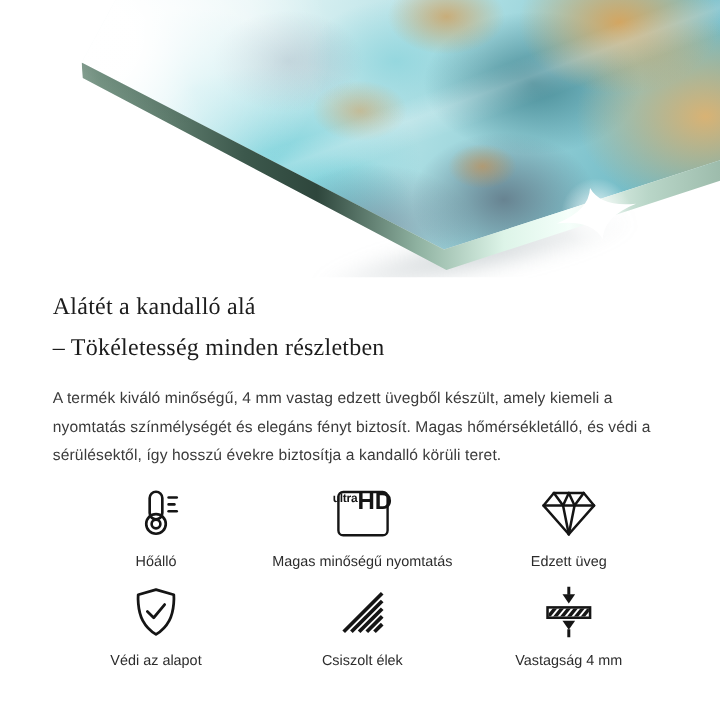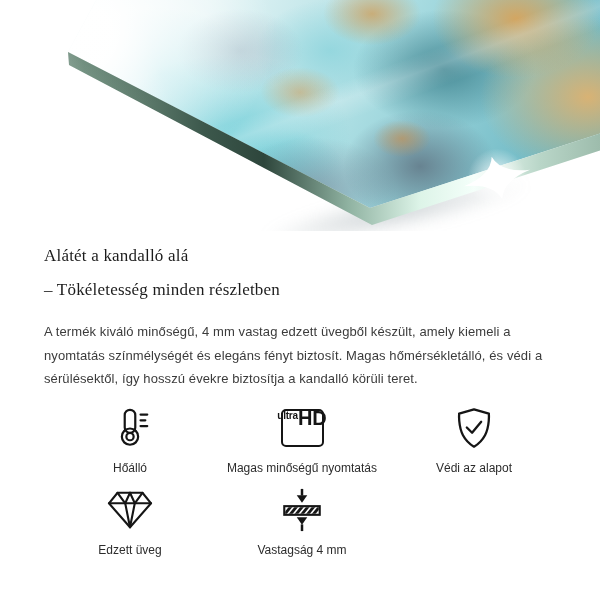--- a/index.html
+++ b/index.html
@@ -58,21 +58,21 @@
 
   .sparkle{position:absolute;left:461px;top:142px;width:72px;height:72px;
     background:radial-gradient(circle, rgba(255,255,255,0.95) 0%, rgba(255,255,255,0.55) 22%, rgba(255,255,255,0) 58%);
   }
   .sparkle svg{position:absolute;inset:0;transform:rotate(-14deg);}
 
   
   .content{padding:8px 40px 0 44px;}
   .title{
     font-family:"Liberation Serif", serif;
-    font-size:17px;line-height:34px;color:#1c1c1c;
+    font-size:20px;line-height:34px;color:#1c1c1c;
     font-weight:400;letter-spacing:0.2px;
   }
   .desc{
     margin-top:13px;max-width:535px;
     font-size:13px;line-height:23.5px;color:#3b3b3b;letter-spacing:0.1px;
   }
 
   
   .features{
     margin-top:13px;
@@ -135,42 +135,54 @@
         <div class="uhd-box">
           <span class="uhd-top">ultra</span>
           <span class="uhd-bottom">HD</span>
         </div>
       </div>
       <div class="flabel">Magas minőségű nyomtatás</div>
     </div>
 
     <div class="feature">
       <div class="icon-box">
-        <svg viewBox="0 0 48 48" width="46" height="46" fill="none" stroke="#151515" stroke-width="2.4" stroke-linecap="round" stroke-linejoin="round">
-          <path d="M24 4.5 L39.5 9 C39.5 9 40.5 22 35.5 31.5 C31.5 39 24 43.5 24 43.5 C24 43.5 16.5 39 12.5 31.5 C7.5 22 8.5 9 8.5 9 Z"></path>
-          <polyline points="16.5,23.5 22,29 31.5,17.5"></polyline>
-        </svg>
-      </div>
-      <div class="flabel">Védi az alapot</div>
-    </div>
-
-    <div class="feature">
-      <div class="icon-box">
         <svg viewBox="0 0 52 46" width="50" height="44" fill="none" stroke="#151515" stroke-width="2.2" stroke-linecap="round" stroke-linejoin="round">
           <path d="M13 5 L39 5 L48 16 L26 41 L4 16 Z"></path>
           <path d="M4 16 L48 16"></path>
           <path d="M13 5 L21 16 L26 41"></path>
           <path d="M39 5 L31 16 L26 41"></path>
           <path d="M26 5 L21 16"></path>
           <path d="M26 5 L31 16"></path>
         </svg>
       </div>
       <div class="flabel">Edzett üveg</div>
     </div>
 
+    <div class="feature">
+      <div class="icon-box">
+        <svg viewBox="0 0 48 48" width="46" height="46" fill="none" stroke="#151515" stroke-width="2.4" stroke-linecap="round" stroke-linejoin="round">
+          <path d="M24 4.5 L39.5 9 C39.5 9 40.5 22 35.5 31.5 C31.5 39 24 43.5 24 43.5 C24 43.5 16.5 39 12.5 31.5 C7.5 22 8.5 9 8.5 9 Z"></path>
+          <polyline points="16.5,23.5 22,29 31.5,17.5"></polyline>
+        </svg>
+      </div>
+      <div class="flabel">Védi az alapot</div>
+    </div>
+
+    <div class="feature">
+      <div class="icon-box">
+        <svg viewBox="0 0 48 48" width="44" height="44" fill="none" stroke="#151515" stroke-width="3.4" stroke-linecap="butt">
+          <path d="M7 42 L42 7"></path>
+          <path d="M14 42 L42 14"></path>
+          <path d="M21 42 L42 21"></path>
+          <path d="M28 42 L42 28"></path>
+          <path d="M35 42 L42 35"></path>
+        </svg>
+      </div>
+      <div class="flabel">Csiszolt élek</div>
+    </div>
 
     <div class="feature">
       <div class="icon-box">
         <svg viewBox="0 0 48 48" width="46" height="46">
           <defs>
             <clipPath id="barclip">
                 <rect x="6.5" y="21" width="35" height="7"></rect>
               </clipPath>
           </defs>
           <rect x="5.5" y="20" width="37" height="9" fill="none" stroke="#151515" stroke-width="2.2"></rect>

